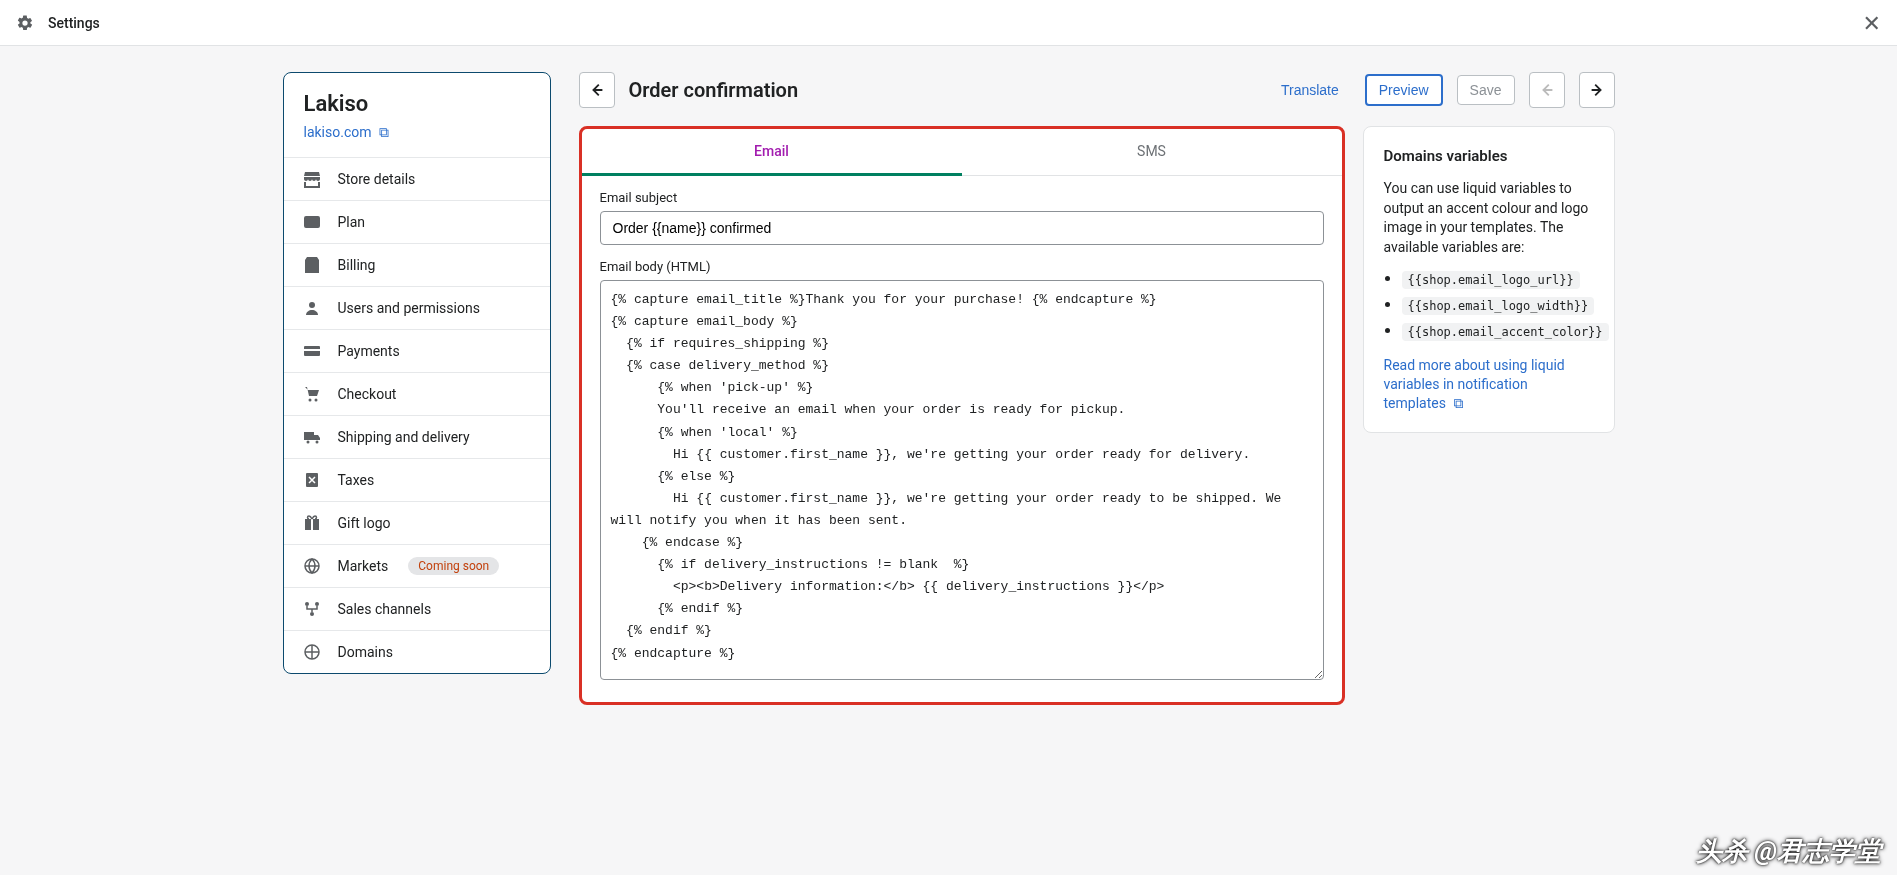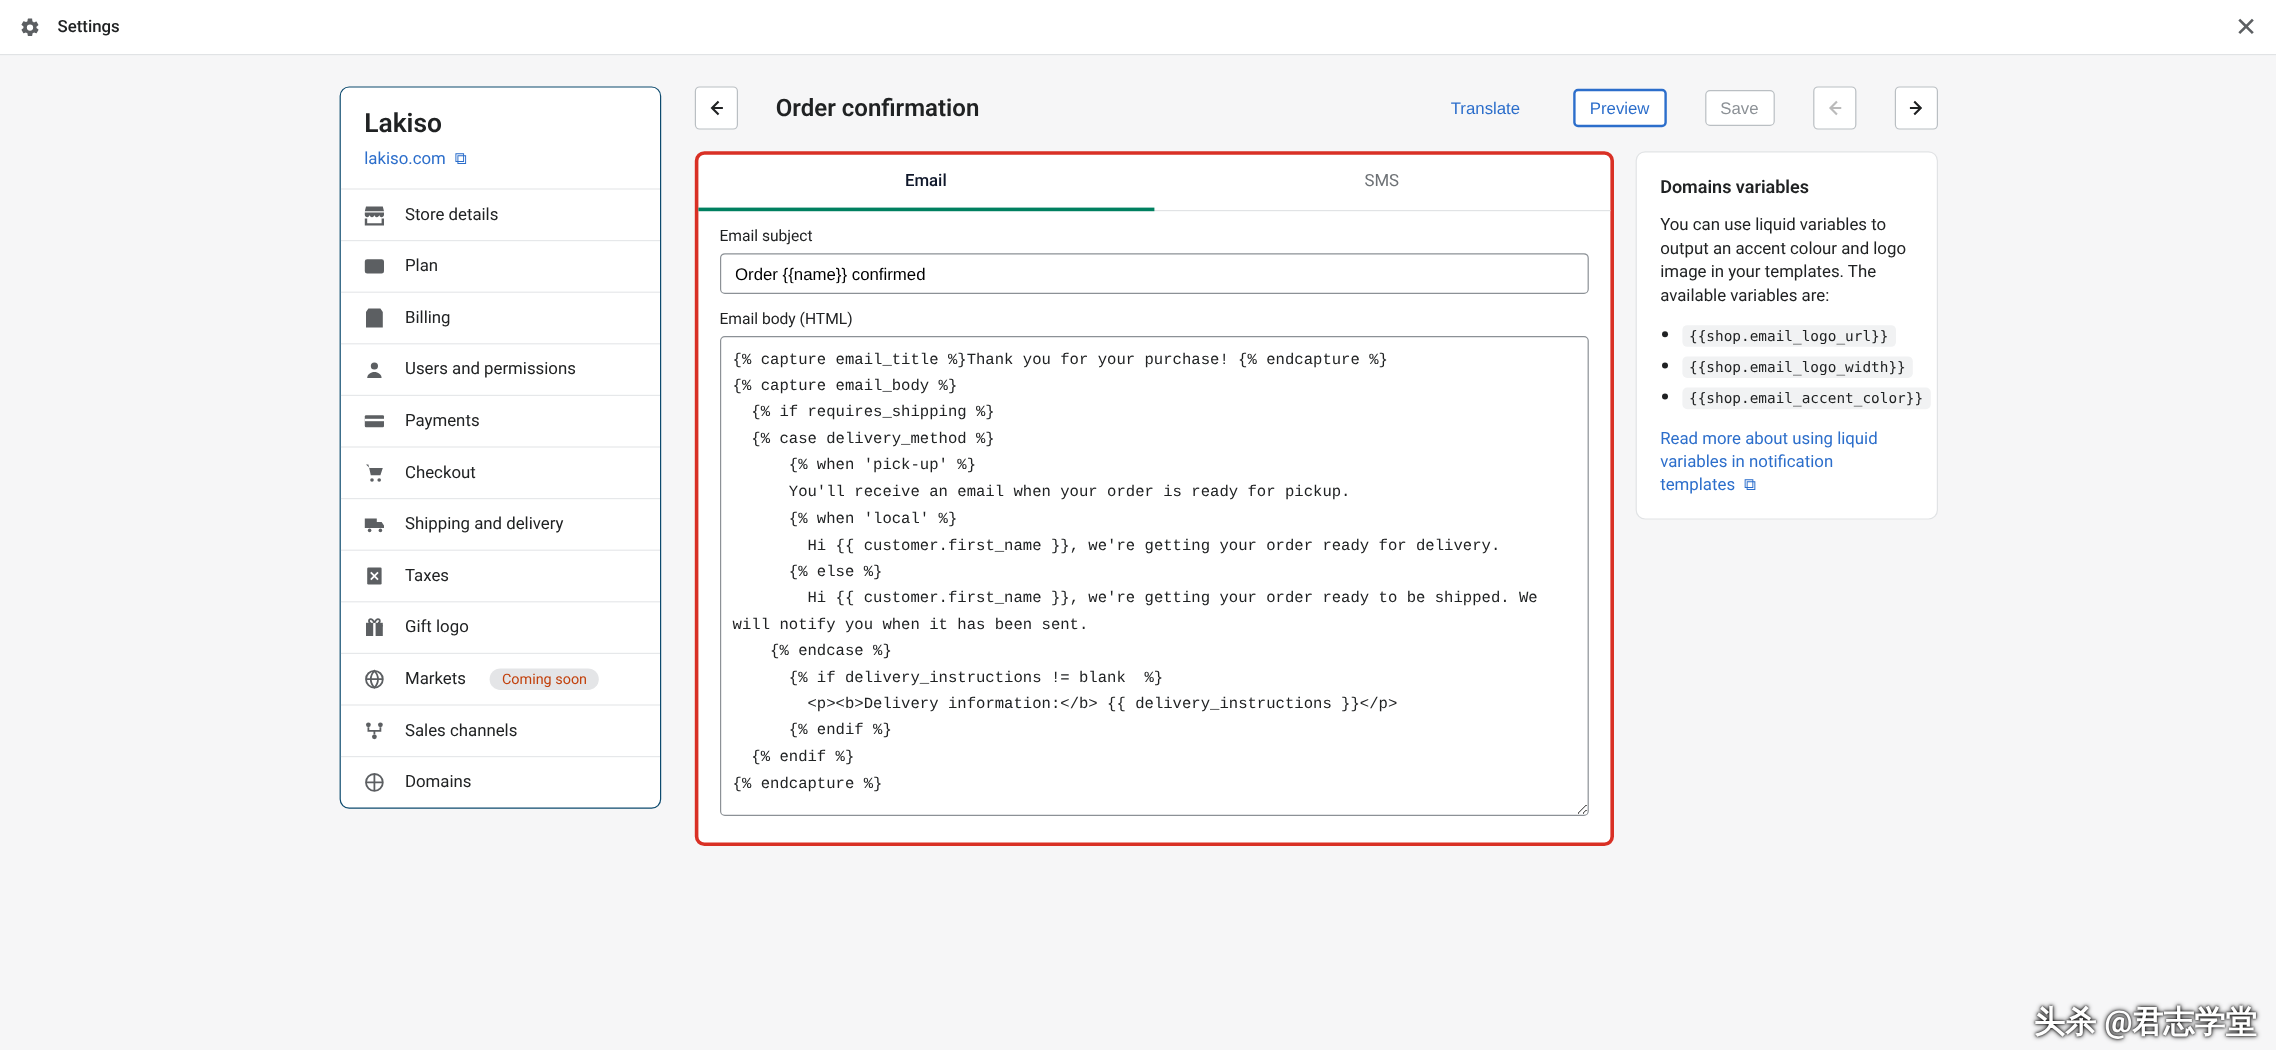--- a/index.html
+++ b/index.html
@@ -10,48 +10,48 @@
 .topbar .close { position: absolute; right: 16px; top: 50%; transform: translateY(-50%); font-size: 22px; color: #5c5f62; cursor: pointer; }
 .page { display: flex; gap: 28px; padding: 26px 0 40px 0; max-width: 1332px; margin: 0 auto; }
 .sidebar { width: 268px; background: #fff; border: 1px solid #0c4a6e; border-radius: 8px; overflow: hidden; align-self: flex-start; }
 .sidebar-head { padding: 18px 20px 16px; }
 .sidebar-head h2 { font-size: 22px; font-weight: 600; margin-bottom: 6px; }
 .sidebar-head a { font-size: 14px; color: #2c6ecb; text-decoration: none; }
 .nav-item { display: flex; align-items: center; gap: 16px; padding: 11px 18px; border-top: 1px solid #e6e8ea; cursor: pointer; font-size: 14px; color: #202223; }
 .nav-item .icon { width: 20px; height: 20px; color: #5c5f62; display: flex; align-items: center; justify-content: center; }
 .badge { background: #e4e5e7; color: #c2410c; border-radius: 10px; font-size: 12px; padding: 2px 10px; margin-left: 4px; }
 .main { flex: 1; display: flex; flex-direction: column; }
-.main-head { display: flex; align-items: center; gap: 32px; margin-bottom: 18px; }
+.main-head { display: flex; align-items: center; gap: 14px; margin-bottom: 18px; }
 .btn { background: #fff; border: 1px solid #babfc3; border-radius: 4px; padding: 6px 12px; font-size: 14px; cursor: pointer; color: #202223; }
 .btn.icon-btn { width: 36px; height: 36px; display: flex; align-items: center; justify-content: center; padding: 0; }
 .btn.link { border: none; background: none; color: #2c6ecb; }
 .btn.disabled { color: #8c9196; cursor: default; }
 .btn.active { border: 2px solid #2c6ecb; color: #2c6ecb; }
 .main-head h1 { font-size: 20px; font-weight: 600; }
 .main-head .spacer { flex: 1; }
 .content-row { display: flex; gap: 18px; align-items: flex-start; }
 .card { background: #fff; border: 1px solid #e1e3e5; border-radius: 8px; }
 .editor-card { flex: 1; padding-bottom: 18px; border: 3px solid #d93025; border-radius: 8px; }
 .tabs { display: flex; border-bottom: 1px solid #e1e3e5; }
 .tab { flex: 1; text-align: center; padding: 14px 0; font-size: 14px; cursor: pointer; color: #6d7175; }
-.tab.active { color: #0f172a; border-bottom: 3px solid #008060; margin-bottom: -1px; font-weight: 500; }
+.tab.active { color: #a21caf; border-bottom: 3px solid #008060; margin-bottom: -1px; font-weight: 500; }
 .field-group { padding: 14px 18px 0; }
 .field-label { font-size: 13px; color: #202223; margin-bottom: 6px; display: block; }
 .text-input { width: 100%; padding: 8px 12px; border: 1px solid #8c9196; border-radius: 4px; font-size: 14px; background: #fff; }
 .textarea { width: 100%; border: 1px solid #8c9196; border-radius: 4px; font-family: 'Courier New', monospace; font-size: 13px; line-height: 1.7; padding: 8px 10px; resize: vertical; min-height: 400px; background: #fff; white-space: pre-wrap; color: #202223; }
 .side-card { width: 252px; padding: 20px; }
 .side-card h3 { font-size: 15px; font-weight: 600; margin-bottom: 14px; }
 .side-card p { font-size: 14px; color: #202223; line-height: 1.4; margin-bottom: 12px; }
 .side-card ul { list-style: disc; padding-left: 18px; margin-bottom: 14px; }
 .side-card li { margin-bottom: 6px; }
 .code-chip { background: #f1f2f3; border-radius: 4px; padding: 2px 6px; font-family: monospace; font-size: 12px; display: inline-block; }
 .side-card a { color: #2c6ecb; text-decoration: none; font-size: 14px; }
 .ext-icon { display: inline-block; margin-left: 4px; }
 svg { display: block; }
-.watermark { position: fixed; right: 16px; bottom: 6px; font-size: 26px; font-weight: 700; color: #fff; text-shadow: 0 0 4px #000, 0 0 2px #000; pointer-events: none; }
+.watermark { position: fixed; right: 16px; bottom: 6px; font-size: 26px; font-weight: 700; color: #fff; text-shadow: 0 0 4px #000, 0 0 2px #000; pointer-events: none; font-style: italic; }
 </style>
 </head>
 <body>
 
 <div class="topbar">
   <span class="gear">
     <svg viewBox="0 0 24 24" width="18" height="18" fill="currentColor">
         <path d="M19.14 12.94c.04-.3.06-.61.06-.94s-.02-.64-.06-.94l2.03-1.58a.5.5 0 0 0 .12-.64l-1.92-3.32a.5.5 0 0 0-.61-.22l-2.39.96a7.03 7.03 0 0 0-1.62-.94l-.36-2.54A.5.5 0 0 0 14 2h-4a.5.5 0 0 0-.5.42l-.36 2.54c-.58.24-1.12.56-1.62.94l-2.39-.96a.5.5 0 0 0-.61.22L2.6 8.48a.5.5 0 0 0 .12.64l2.03 1.58c-.04.3-.06.61-.06.94s.02.64.06.94l-2.03 1.58a.5.5 0 0 0-.12.64l1.92 3.32c.14.24.43.34.61.22l2.39-.96c.5.38 1.04.7 1.62.94l.36 2.54c.04.24.25.42.5.42h4c.25 0 .46-.18.5-.42l.36-2.54c.58-.24 1.12-.56 1.62-.94l2.39.96c.18.12.47.02.61-.22l1.92-3.32a.5.5 0 0 0-.12-.64l-2.03-1.58zM12 15.5A3.5 3.5 0 1 1 12 8.5a3.5 3.5 0 0 1 0 7z"></path>
       </svg>
   </span>

